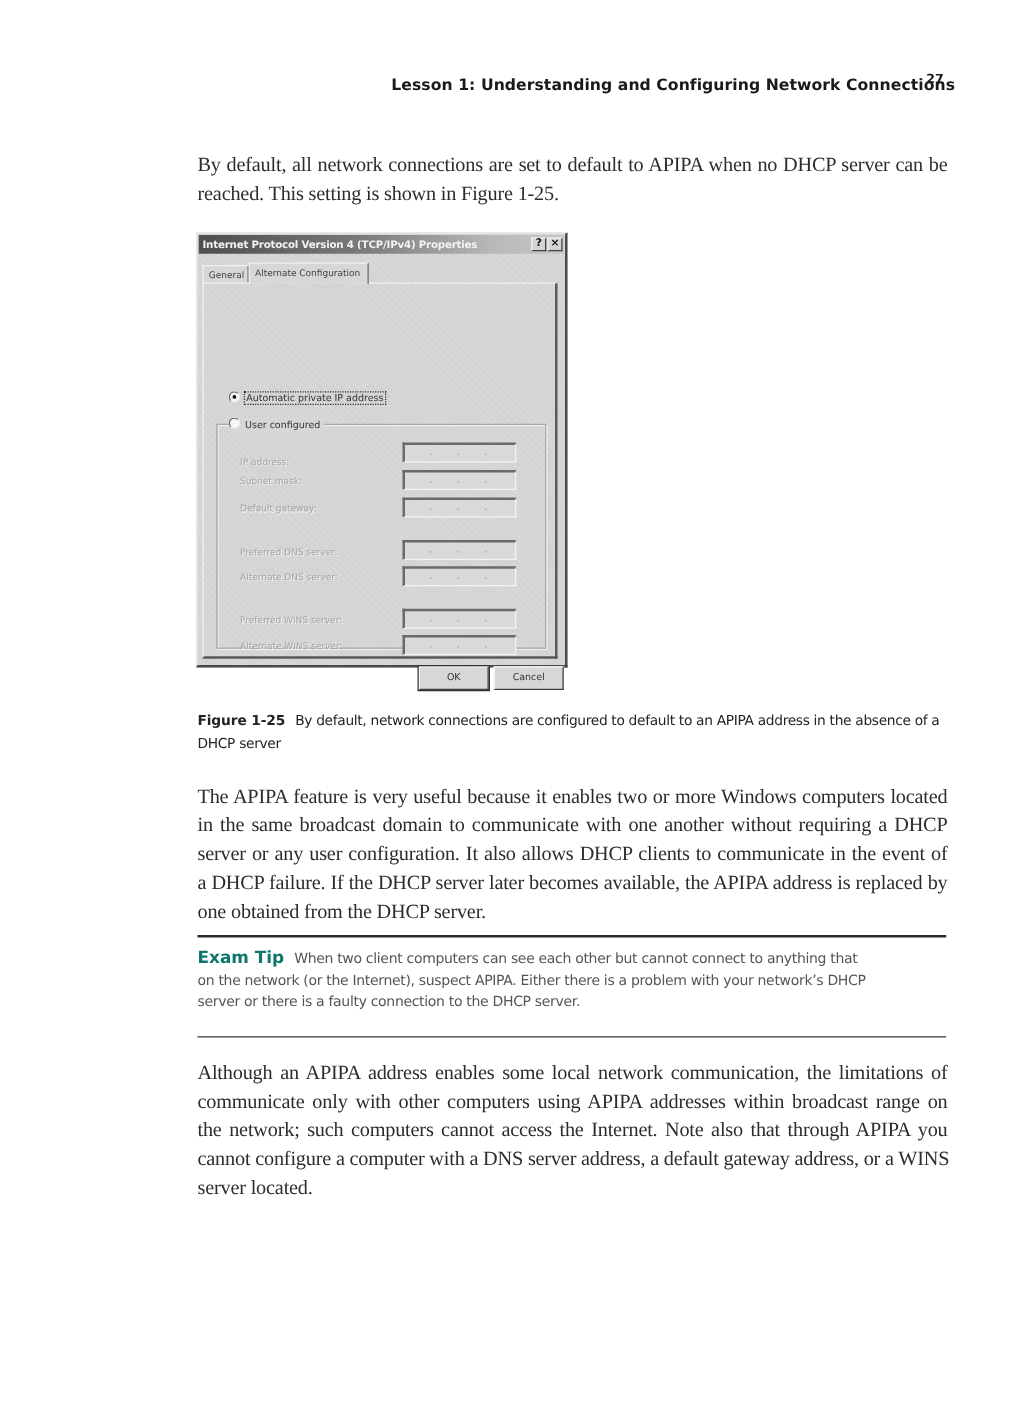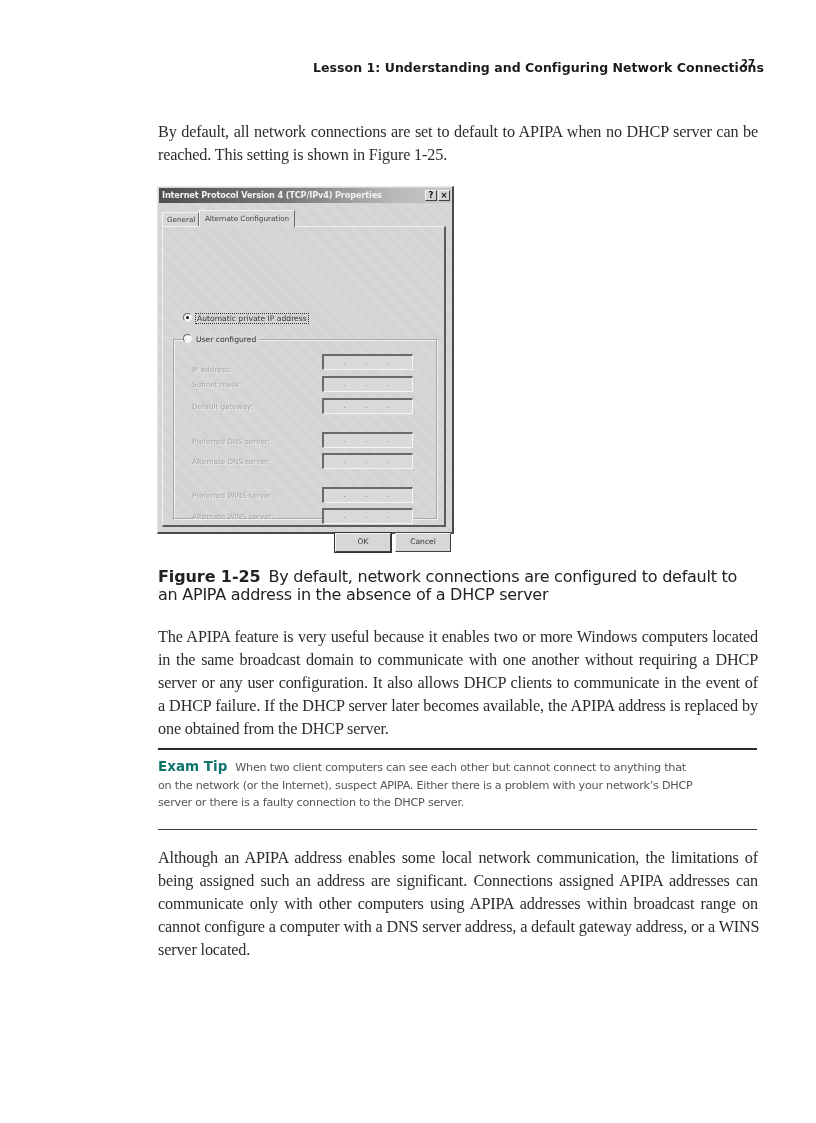--- a/index.html
+++ b/index.html
@@ -44,21 +44,21 @@
       border-right: 1px solid #404040; border-bottom: 1px solid #404040;
       font-size: 8.5px; font-weight: bold; line-height: 9px; text-align: center; color: #111;
     }
     .tb-help { left: 266px; }
     .tb-close { left: 279px; }
 
     .tabs { position: absolute; left: 4px; top: 23px; height: 16px; }
     .tab {
       position: absolute; top: 2px; height: 14px; padding: 2px 4px 0 4px;
       background: #d7d7d7; color: #444; font-size: 7.2px; white-space: nowrap;
-      border-top: 1px solid #f2f2f2; border-left: 1px solid #f2f2f2; border-right: 1px solid #6a6a6a; text-align: center;
+      border-top: 1px solid #f2f2f2; border-left: 1px solid #f2f2f2; border-right: 1px solid #6a6a6a;
     }
     .tab.general { left: 0px; width: 37px; }
     .tab.alt { left: 37px; top: 0px; height: 17px; width: 96px; padding-top: 3px; z-index: 2; border-bottom: none; }
 
     .tabpanel {
       position: absolute; left: 4px; top: 39px; width: 284px; height: 301px;
       border-top: 1px solid #f2f2f2; border-left: 1px solid #f2f2f2;
       border-right: 2px solid #5a5a5a; border-bottom: 2px solid #5a5a5a;
     }
     .intro { position: absolute; left: 10px; top: 9px; width: 270px; font-size: 7.2px; line-height: 10px; color: #3a3a3a; }
@@ -94,21 +94,21 @@
       font-size: 7.6px; color: #333; text-align: center; line-height: 16px;
       border-top: 1px solid #f6f6f6; border-left: 1px solid #f6f6f6;
       border-right: 1px solid #404040; border-bottom: 1px solid #404040;
     }
     .btn-ok { left: 177px; outline: 1px solid #333; outline-offset: 0; }
     .btn-cancel { left: 237px; }
 
     
     .caption {
       position: absolute; left: 158px; top: 568px; width: 600px;
-      font-family: "DejaVu Sans", sans-serif; font-size: 16px; line-height: 18px; color: #222;
+      font-family: "DejaVu Sans", sans-serif; font-size: 11px; line-height: 18px; color: #222;
       letter-spacing: -0.25px;
     }
     .caption .fig-label { font-weight: bold; margin-right: 8px; letter-spacing: -0.1px; }
 
     
     .rule-top { position: absolute; left: 158px; top: 748px; width: 599px; height: 2px; background: #2a2a2a; }
     .rule-bottom { position: absolute; left: 158px; top: 829px; width: 599px; height: 1px; background: #3a3a3a; }
     .exam-tip {
       position: absolute; left: 158px; top: 758px; width: 600px;
       font-family: "DejaVu Sans", sans-serif; font-size: 11.2px; line-height: 17.5px; color: #555;
@@ -226,17 +226,17 @@
 <div class="rule-top"></div>
 <div class="exam-tip">
   <span class="line"><span class="tip-label">Exam Tip</span><span>When two client computers can see each other but cannot connect to anything that</span></span>
   <span class="line">on the network (or the Internet), suspect APIPA. Either there is a problem with your network’s DHCP</span>
   <span class="line">server or there is a faulty connection to the DHCP server.</span>
 </div>
 <div class="rule-bottom"></div>
 
 <div class="para" style="top:847px;">
   <span class="line">Although an APIPA address enables some local network communication, the limitations of</span>
-  <span class="line">being assigned such an address are significant. Connections assigned APIPA addresses can</span>
   <span class="line">communicate only with other computers using APIPA addresses within broadcast range on</span>
+  <span class="line">the network; such computers cannot access the Internet. Note also that through APIPA you</span>
   <span class="line">cannot configure a computer with a DNS server address, a default gateway address, or a WINS</span>
   <span class="line last">server located.</span>
 </div>
 
 </body></html>

